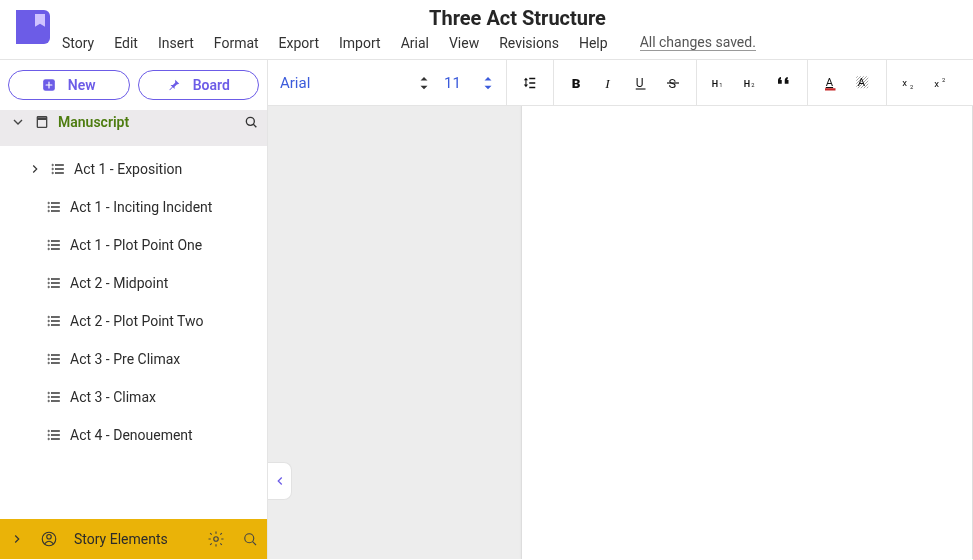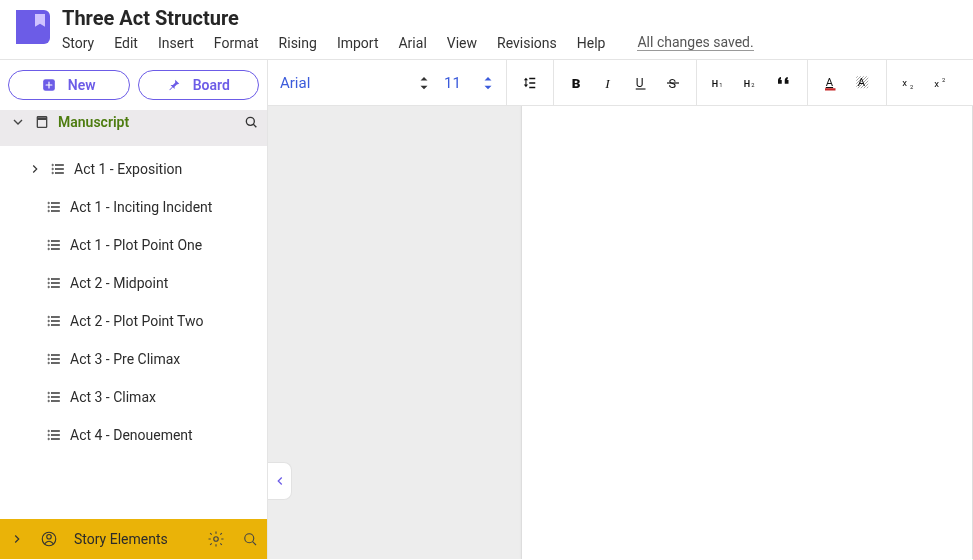--- a/index.html
+++ b/index.html
@@ -31,21 +31,21 @@
   .logo::before {
     content: "";
     position: absolute;
     top: 4px;
     right: 5px;
     width: 10px;
     height: 15px;
     background: #cfc3ff;
     clip-path: polygon(0 0, 100% 0, 100% 85%, 50% 65%, 0 85%);
   }
-  .header-right { flex: 1; min-width: 0; }
+  .header-right { flex: 1; min-width: 0; text-align: center; }
   .title {
     font-size: 20px;
     font-weight: 700;
     color: #262626;
     padding: 2px 0 2px 0;
   }
   .menubar {
     display: flex;
     gap: 20px;
     padding: 2px 0 8px 0;
@@ -237,21 +237,21 @@
 
 <div class="header">
   <div class="logo"></div>
   <div class="header-right">
     <div class="title">Three Act Structure</div>
     <div class="menubar">
       <span class="menu-item">Story</span>
       <span class="menu-item">Edit</span>
       <span class="menu-item">Insert</span>
       <span class="menu-item">Format</span>
-      <span class="menu-item">Rising</span>
+      <span class="menu-item">Export</span>
       <span class="menu-item">Import</span>
       <span class="menu-item">Arial</span>
       <span class="menu-item">View</span>
       <span class="menu-item">Revisions</span>
       <span class="menu-item">Help</span>
       <span class="save-status">All changes saved.</span>
     </div>
   </div>
 </div>
 

